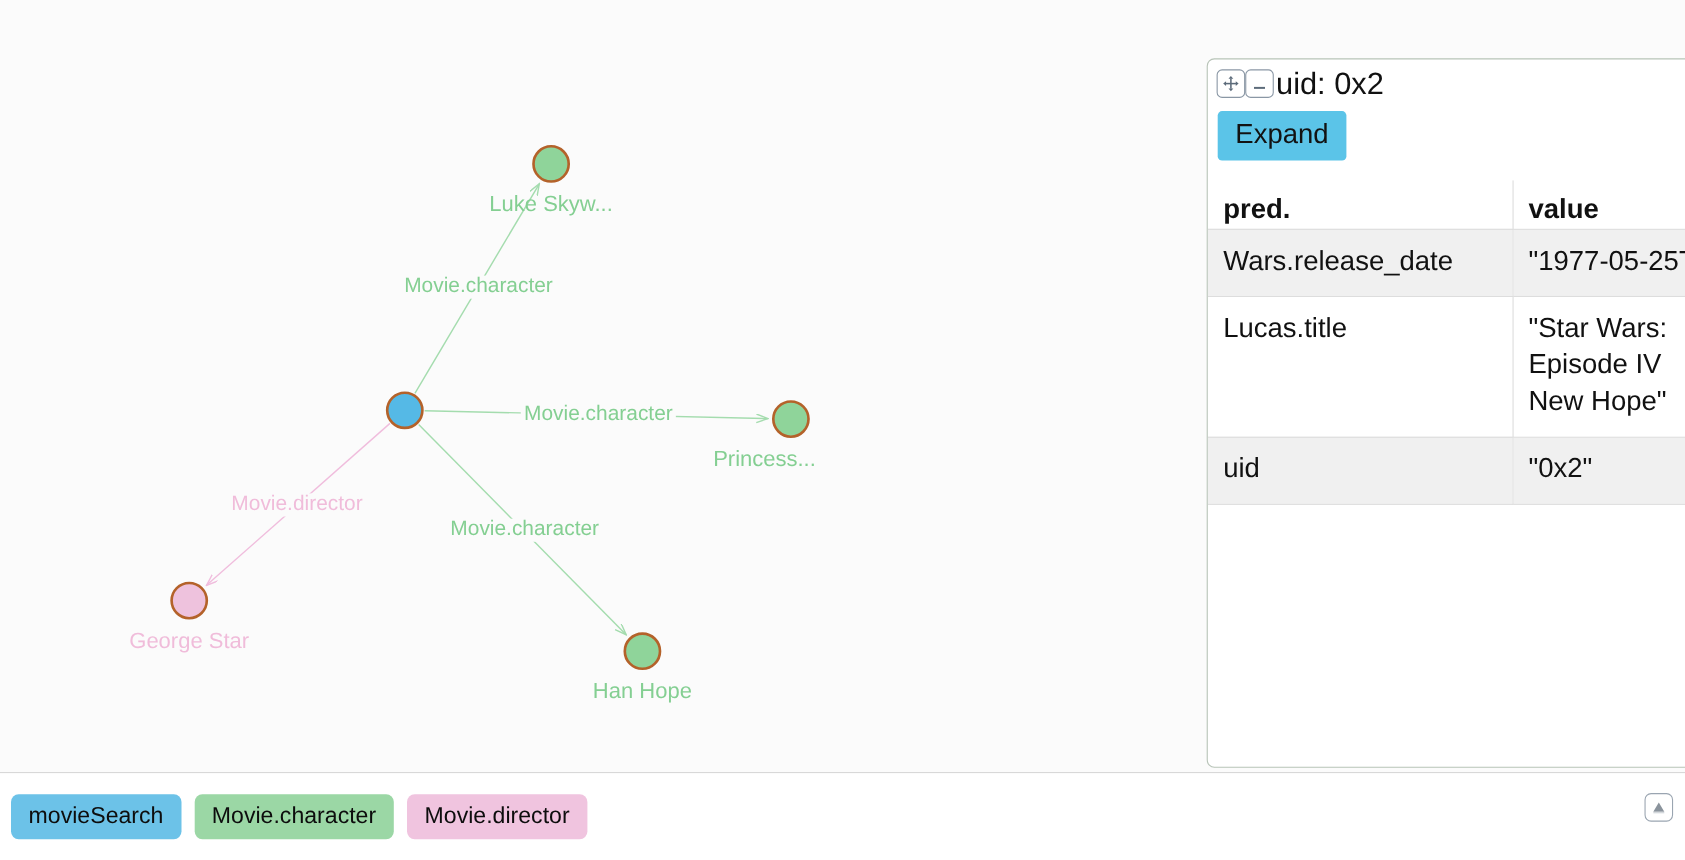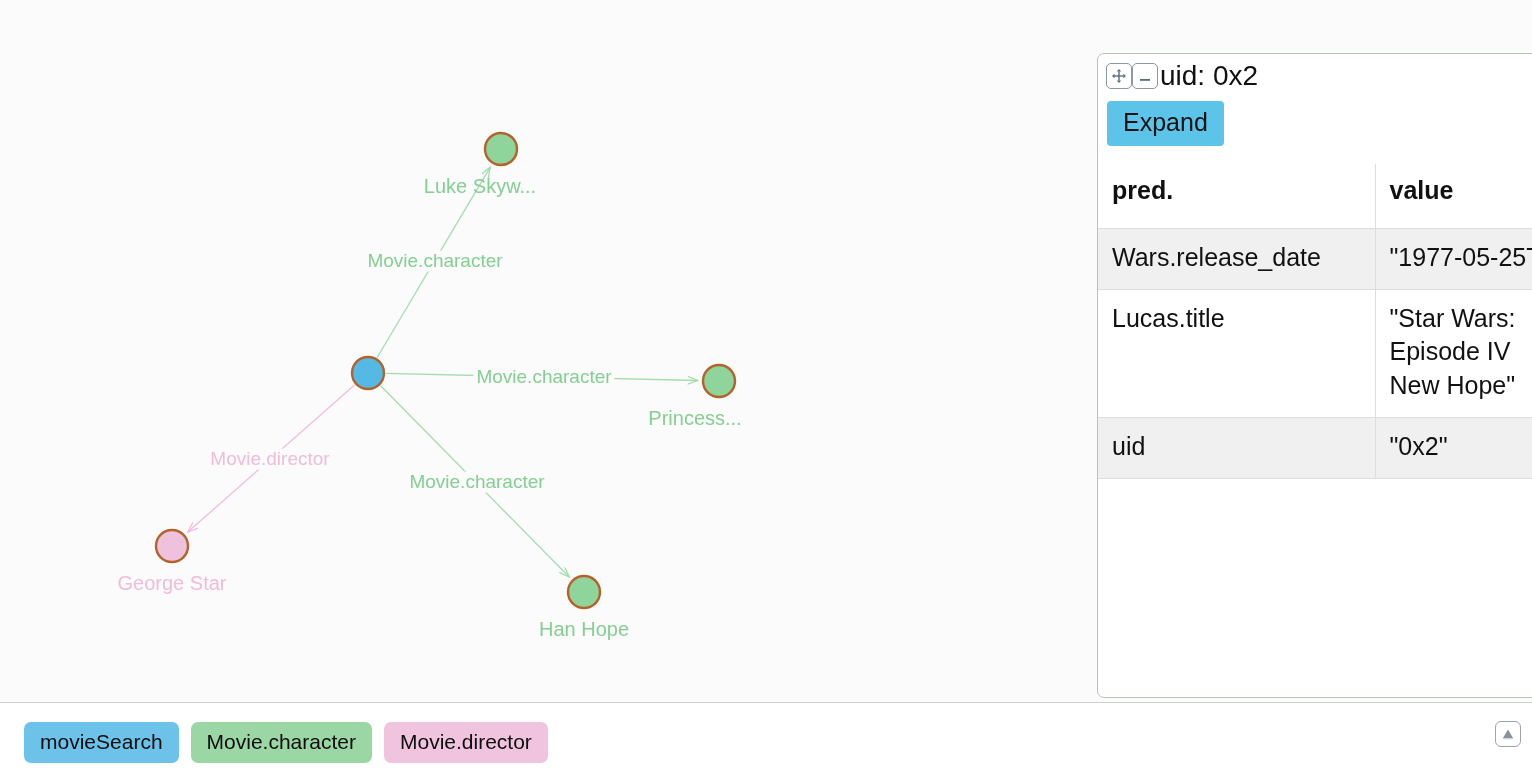--- a/index.html
+++ b/index.html
@@ -139,42 +139,42 @@
     color: #111111;
     word-break: break-word;
     box-sizing: border-box;
   }
 
   #props-table th {
     font-weight: bold;
     background: #ffffff;
     border-top: none;
     padding-top: 10px;
-    padding-bottom: 20px;
+    padding-bottom: 0;
   }
 
   #props-table col.c-pred { width: 277px; }
   #props-table col.c-val  { width: 235px; }
 
   #props-table tbody tr:nth-child(odd) td { background: #f0f0f0; }
   #props-table tbody tr:nth-child(even) td { background: #ffffff; }
 
   .val-cell { white-space: pre; overflow: hidden; }
 
   
   #legend-bar {
     position: absolute;
     left: 0;
     top: 703px;
     width: 1532px;
     height: 79px;
     background: #ffffff;
     display: flex;
     align-items: center;
-    padding-left: 24px;
+    padding-left: 10px;
     box-sizing: border-box;
     gap: 12px;
   }
 
   .legend-chip {
     font-size: 21px;
     color: #0d0d0d;
     border-radius: 7px;
     padding: 9px 16px 11px 16px;
     line-height: 1;
@@ -225,21 +225,21 @@
           <circle class="node-circle" cx="719" cy="381" r="16" fill="#8fd49a" stroke="#b4622a" stroke-width="2"></circle>
           <circle class="node-circle" cx="584" cy="592" r="16" fill="#8fd49a" stroke="#b4622a" stroke-width="2"></circle>
           <circle class="node-circle" cx="172" cy="546" r="16" fill="#eec2dd" stroke="#b4622a" stroke-width="2"></circle>
         </g>
     </svg>
     <div id="labels-layer">
         <div class="edge-label" style="left: 435px; top: 261px; color: rgb(132, 207, 146);">Movie.character</div>
         <div class="edge-label" style="left: 544px; top: 377px; color: rgb(132, 207, 146);">Movie.character</div>
         <div class="edge-label" style="left: 477px; top: 482px; color: rgb(132, 207, 146);">Movie.character</div>
         <div class="edge-label" style="left: 270px; top: 459px; color: rgb(240, 188, 218);">Movie.director</div>
-        <div class="node-label" style="left: 480px; top: 175px; color: rgb(132, 207, 146);">Luke Skyw...</div>
+        <div class="node-label" style="left: 501px; top: 175px; color: rgb(132, 207, 146);">Luke Skyw...</div>
         <div class="node-label" style="left: 695px; top: 407px; color: rgb(132, 207, 146);">Princess...</div>
         <div class="node-label" style="left: 584px; top: 618px; color: rgb(132, 207, 146);">Han Hope</div>
         <div class="node-label" style="left: 172px; top: 572px; color: rgb(240, 188, 218);">George Star</div>
       </div>
   </div>
 
   <div id="props-panel">
 
     <div id="panel-header">
       <button class="hdr-btn" title="move">

